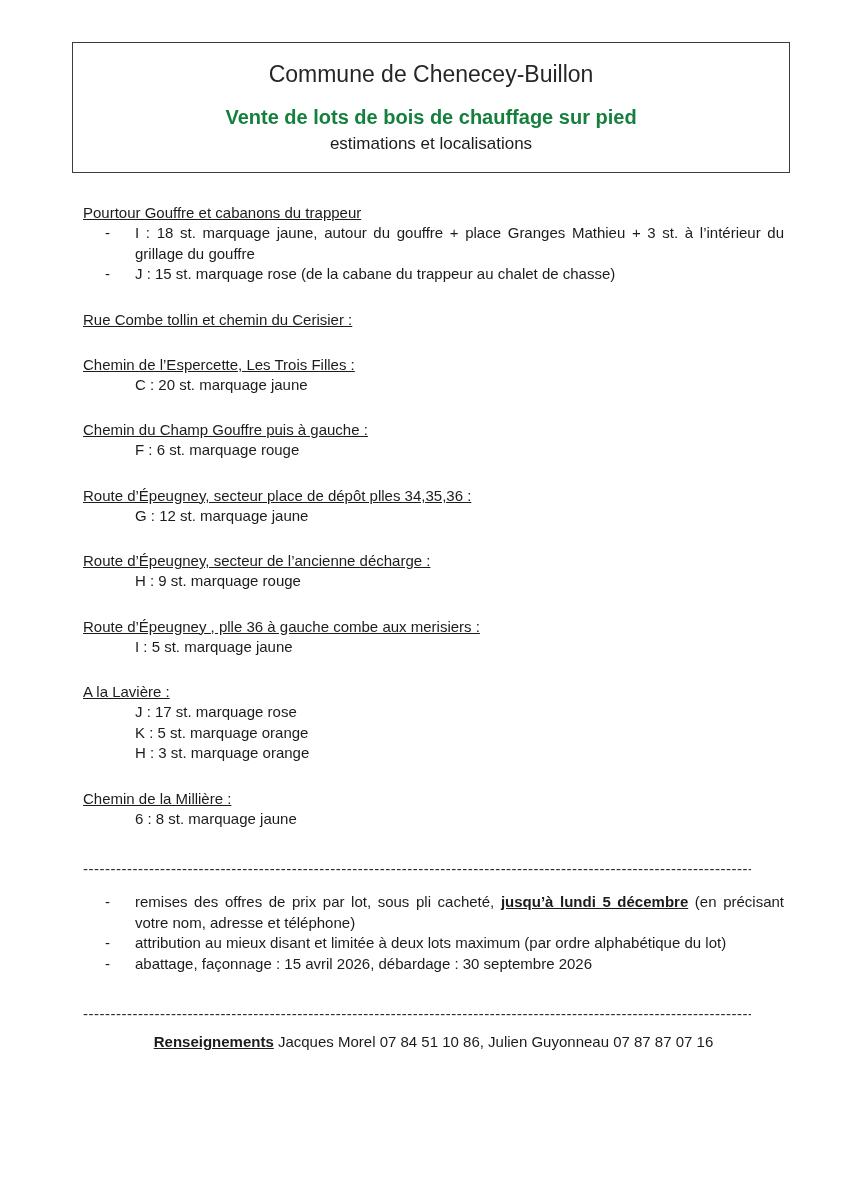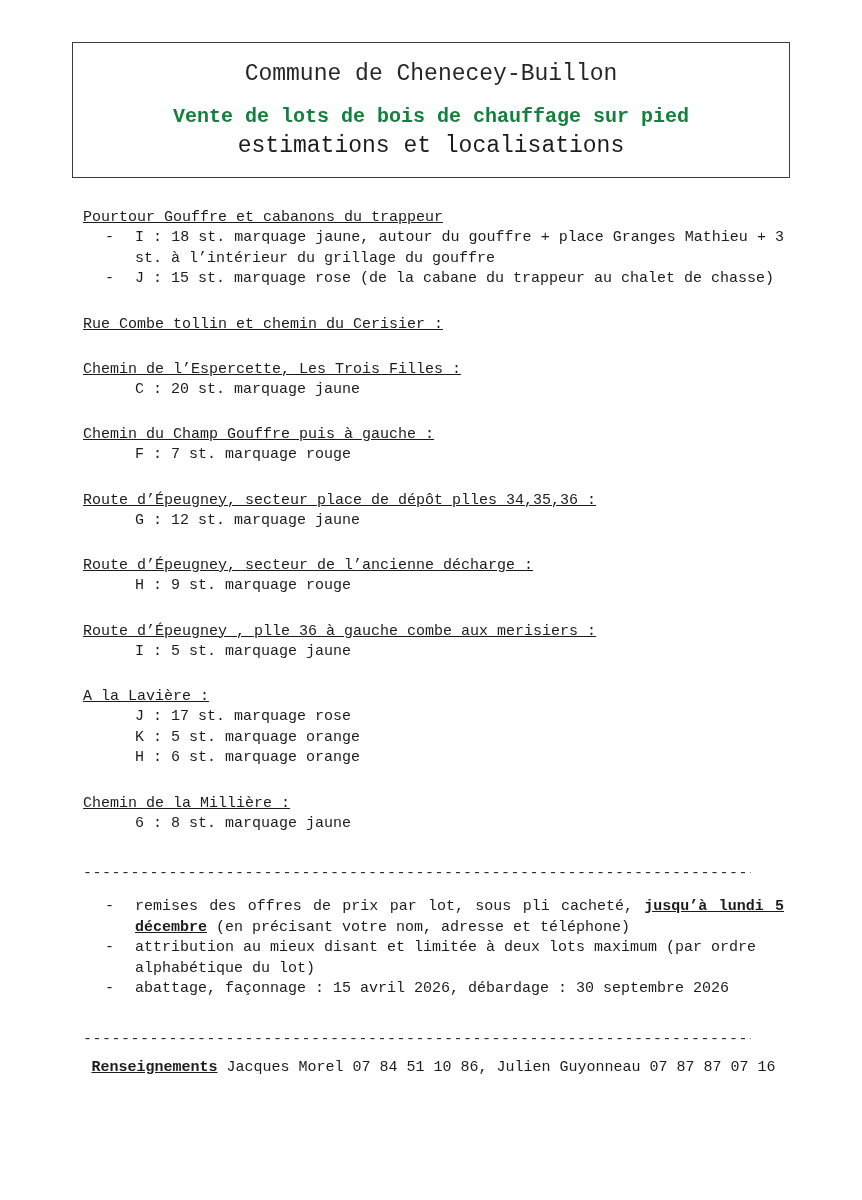--- a/index.html
+++ b/index.html
@@ -2,34 +2,34 @@
 <html><head>
 <meta charset="utf-8">
 <style>
   html, body { margin: 0; padding: 0; background: #ffffff; }
   .page {
     width: 862px;
     height: 1200px;
     box-sizing: border-box;
     overflow: hidden;
     background: #ffffff;
-    font-family: Liberation Mono, monospace;
+    font-family: Liberation Sans, sans-serif;
     font-size: 15px;
     color: #1c1c1c;
   }
   .header-box {
     margin: 42px 72px 0 72px;
     border: 1.5px solid #3c3c3c;
     text-align: center;
     padding: 10px 14px 18px 14px;
   }
   .doc-title  { font-size: 23px; margin: 8px 0 0; color: #262626; }
   .sale-title { font-size: 20px; font-weight: 700; color: #15803d; margin: 18px 0 0; }
   .date-line  { font-size: 17px; margin: 16px 0 0; }
-  .subtitle-line { font-size: 23px; margin: 5px 0 0; }
+  .subtitle-line { font-size: 17px; margin: 5px 0 0; }
 
   .content { padding: 29px 78px 0 83px; }
   .section { margin-top: 24px; }
   .content > .section:first-child { margin-top: 0; }
   .heading { text-decoration: underline; line-height: 21px; }
   .item { position: relative; padding-left: 52px; line-height: 20.5px; }
   .item .dash { position: absolute; left: 22px; }
   .justify { text-align: justify; }
   .bold { font-weight: 700; }
   .bu { font-weight: 700; text-decoration: underline; }
@@ -80,21 +80,21 @@
       <div class="heading">Chemin de l’Espercette, Les Trois Filles :</div>
       <div class="item">
         <span>C : 20 st. marquage jaune</span>
       </div>
     </div>
 
 
     <div class="section">
       <div class="heading">Chemin du Champ Gouffre puis à gauche :</div>
       <div class="item">
-        <span>F : 7 st. marquage rouge</span>
+        <span>F : 6 st. marquage rouge</span>
       </div>
     </div>
 
     <div class="section">
       <div class="heading">Route d’Épeugney, secteur place de dépôt plles 34,35,36 :</div>
       <div class="item">
         <span>G : 12 st. marquage jaune</span>
       </div>
     </div>
 
@@ -114,21 +114,21 @@
 
     <div class="section">
       <div class="heading">A la Lavière :</div>
       <div class="item">
         <span>J : 17 st. marquage rose</span>
       </div>
       <div class="item">
         <span>K : 5 st. marquage orange</span>
       </div>
       <div class="item">
-        <span>H : 6 st. marquage orange</span>
+        <span>H : 3 st. marquage orange</span>
       </div>
     </div>
 
     <div class="section">
       <div class="heading">Chemin de la Millière :</div>
       <div class="item">
         <span>6 : 8 st. marquage jaune</span>
       </div>
     </div>
 

